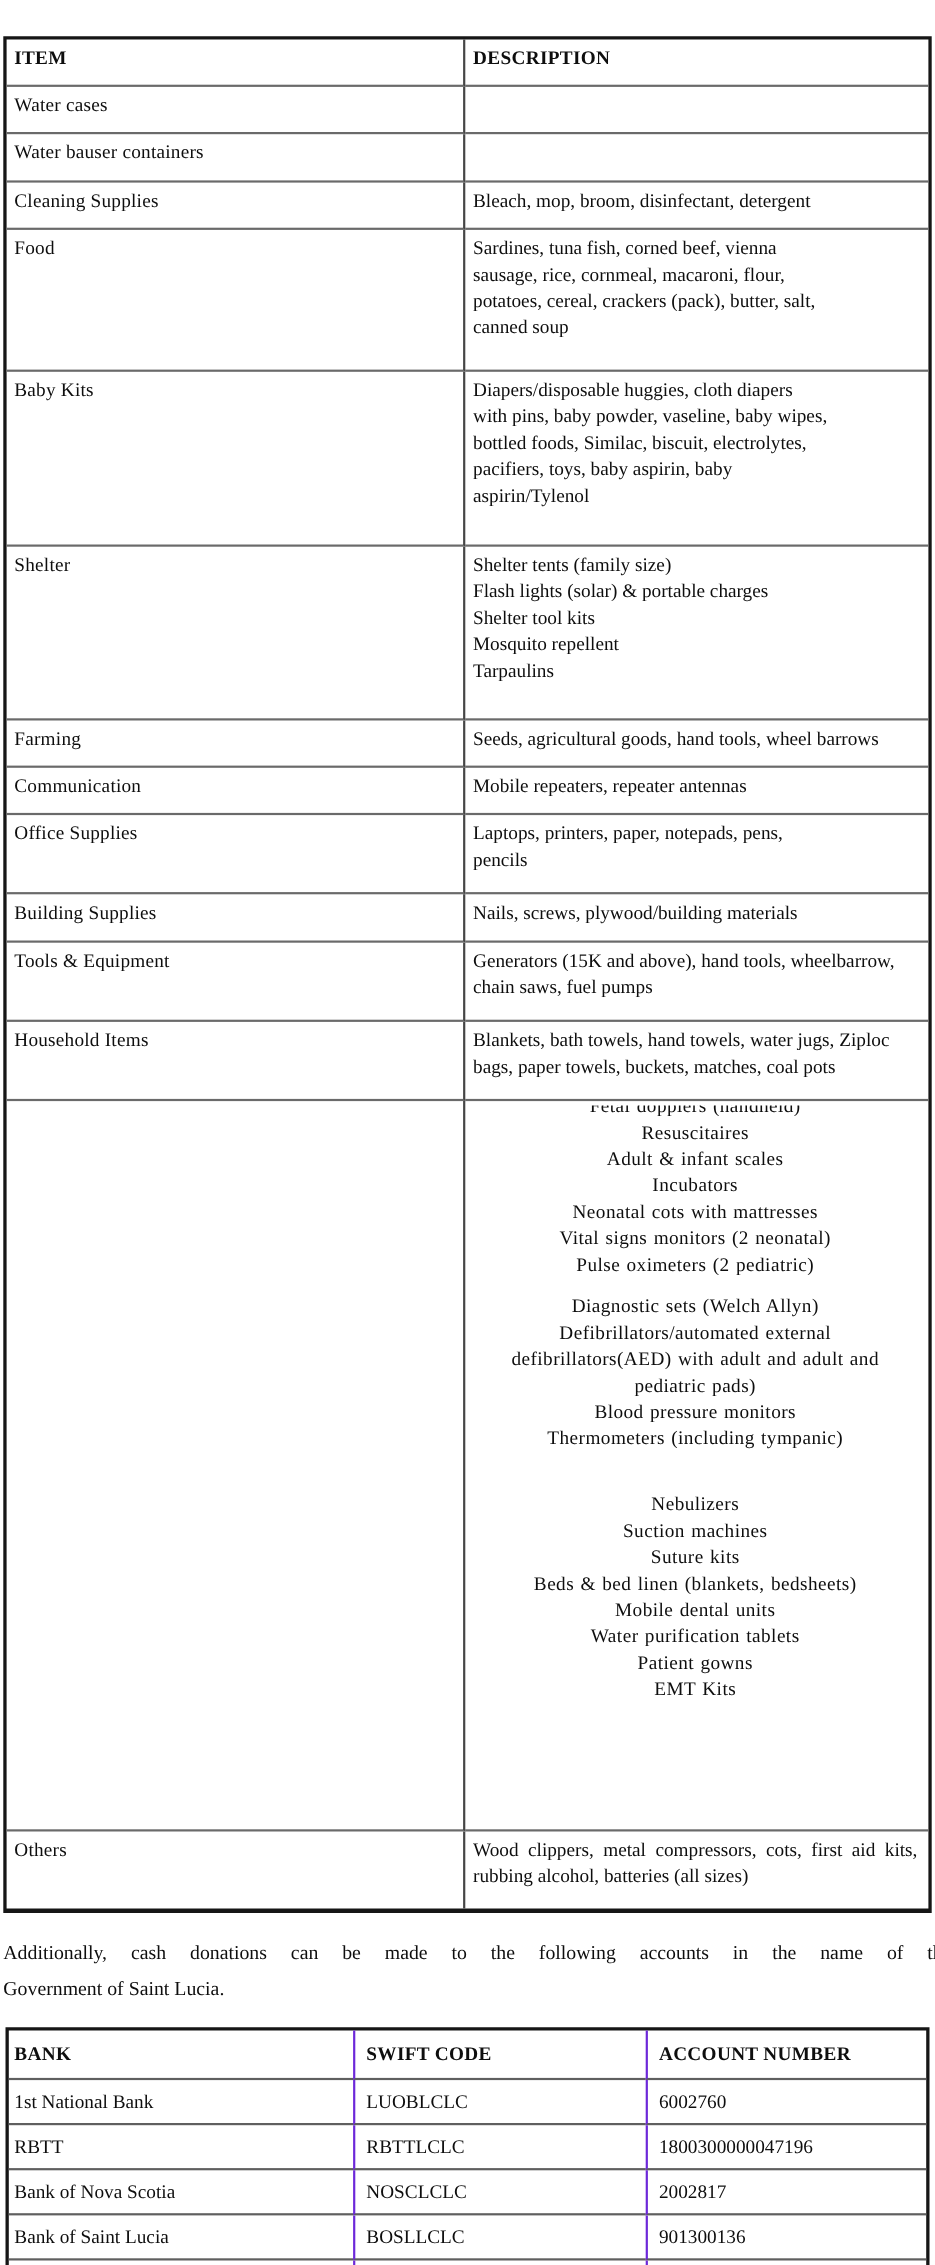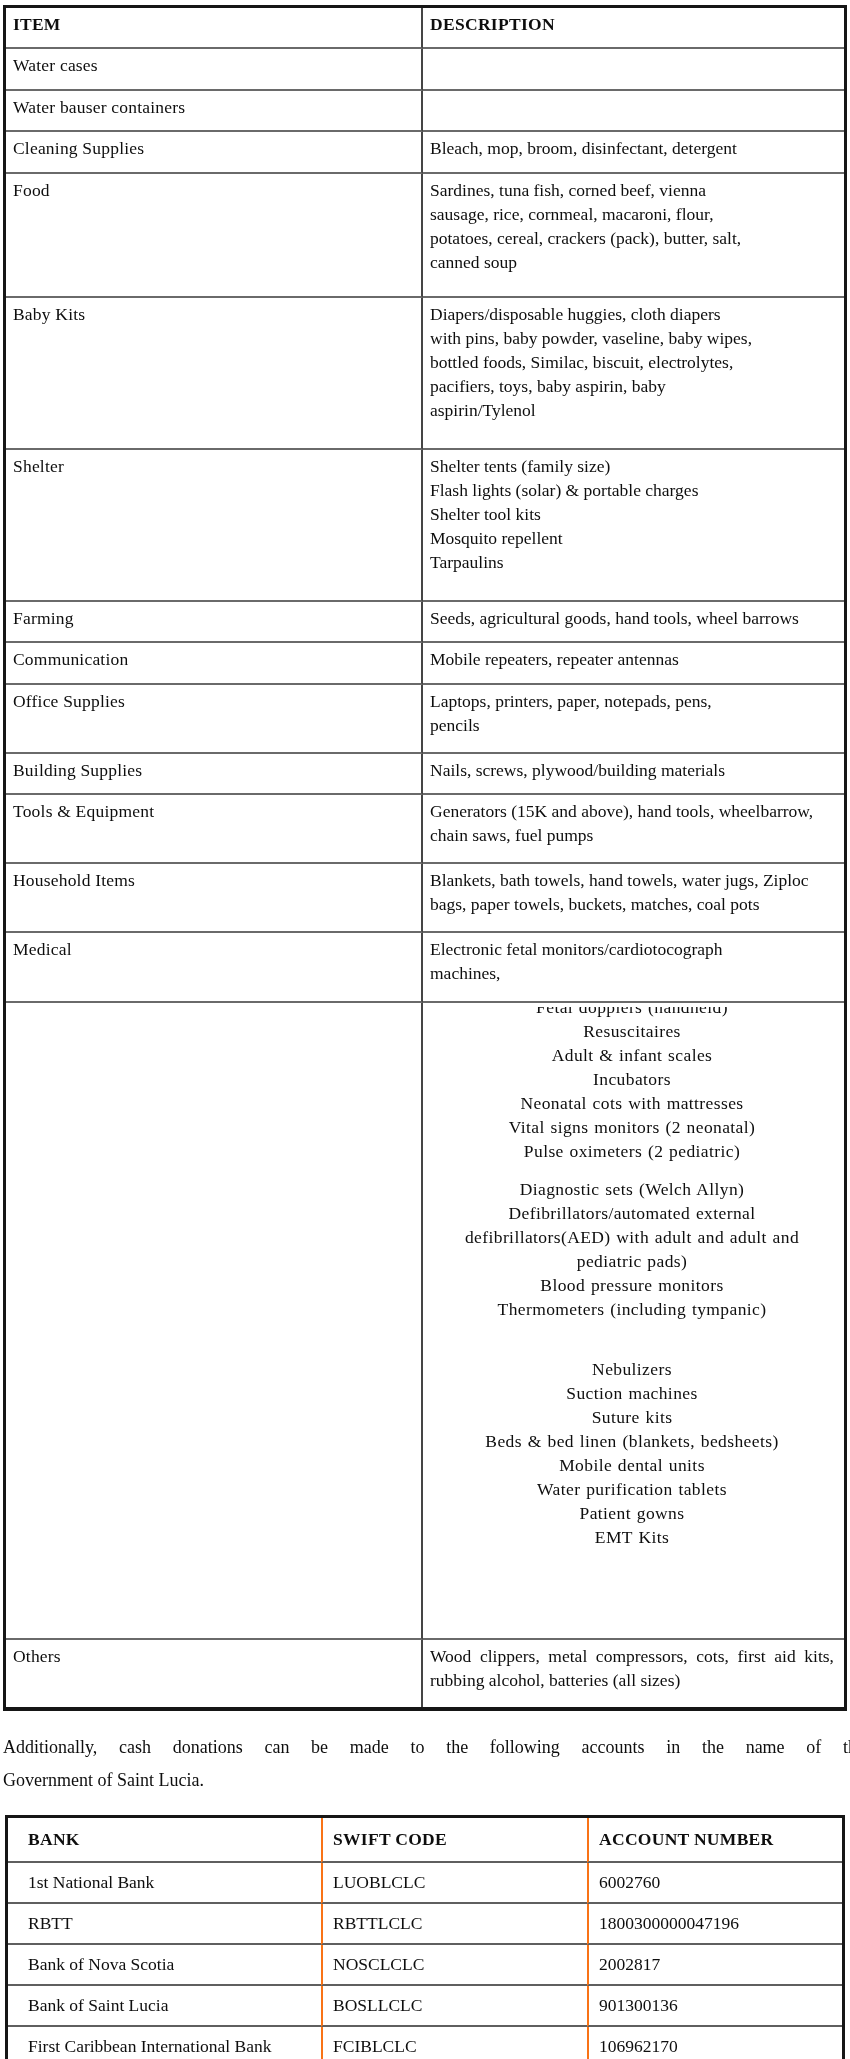--- a/index.html
+++ b/index.html
@@ -10,20 +10,21 @@
     font-size:17.5px; line-height:24px;
   }
   .doc { padding:5px 0 0 3px; }
 
   
   table.supplies {
     width:844px; height:1706px;
     border-collapse:separate; border-spacing:0;
     border:3px solid #161616; border-bottom-width:4px;
     table-layout:fixed;
+    margin-top:28px;
   }
   table.supplies col.c-item { width:417px; }
   table.supplies td, table.supplies th {
     vertical-align:top; text-align:left;
     padding:4px 10px 6px 7px;
     border-bottom:2px solid #6a6a6a;
     overflow:hidden;
   }
   table.supplies tr:last-child td { border-bottom:none; }
   table.supplies td.item, table.supplies th.item { border-right:2px solid #454545; letter-spacing:0.2px; }
@@ -51,27 +52,27 @@
     margin:18px 0 0 2px;
     width:840px; height:237px;
     border-collapse:separate; border-spacing:0;
     border:3px solid #161616; border-bottom-width:4px;
     table-layout:fixed;
   }
   table.banks col.b1 { width:313px; }
   table.banks col.b2 { width:266px; }
   table.banks td, table.banks th {
     vertical-align:top; text-align:left;
-    padding:7px 8px 8px 20px;
+    padding:7px 8px 8px 5px;
     border-bottom:2px solid #5f5f5f;
     overflow:hidden;
   }
   table.banks tr:last-child td { border-bottom:none; }
   table.banks th { font-weight:bold; letter-spacing:0.3px; padding-top:9px; padding-bottom:10px; }
-  table.banks td + td, table.banks th + th { border-left:2px solid #f97316; padding-left:10px; }
+  table.banks td + td, table.banks th + th { border-left:2px solid #6d28d9; padding-left:10px; }
 </style>
 </head>
 <body>
 
 <div class="doc">
 
   <table class="supplies">
     <colgroup>
         <col class="c-item">
         <col>
@@ -133,25 +134,20 @@
       <td class="item">Building Supplies</td>
       <td class="desc">Nails, screws, plywood/building materials</td>
     </tr>
     <tr>
       <td class="item">Tools &amp; Equipment</td>
       <td class="desc just">Generators (15K and above), hand tools, wheelbarrow, chain saws, fuel pumps</td>
     </tr>
     <tr>
       <td class="item">Household Items</td>
       <td class="desc just">Blankets, bath towels, hand towels, water jugs, Ziploc bags, paper towels, buckets, matches, coal pots</td>
-    </tr>
-    <tr>
-      <td class="item">Medical</td>
-      <td class="desc pre">Electronic fetal monitors/cardiotocograph
-machines,</td>
     </tr>
     <tr>
       <td class="item"></td>
       <td class="desc bigcell">
         <div class="big-wrap">
           <div class="pre clip-top mgrp1">Fetal dopplers (handheld)
 Resuscitaires
 Adult &amp; infant scales
 Incubators
 Neonatal cots with mattresses

